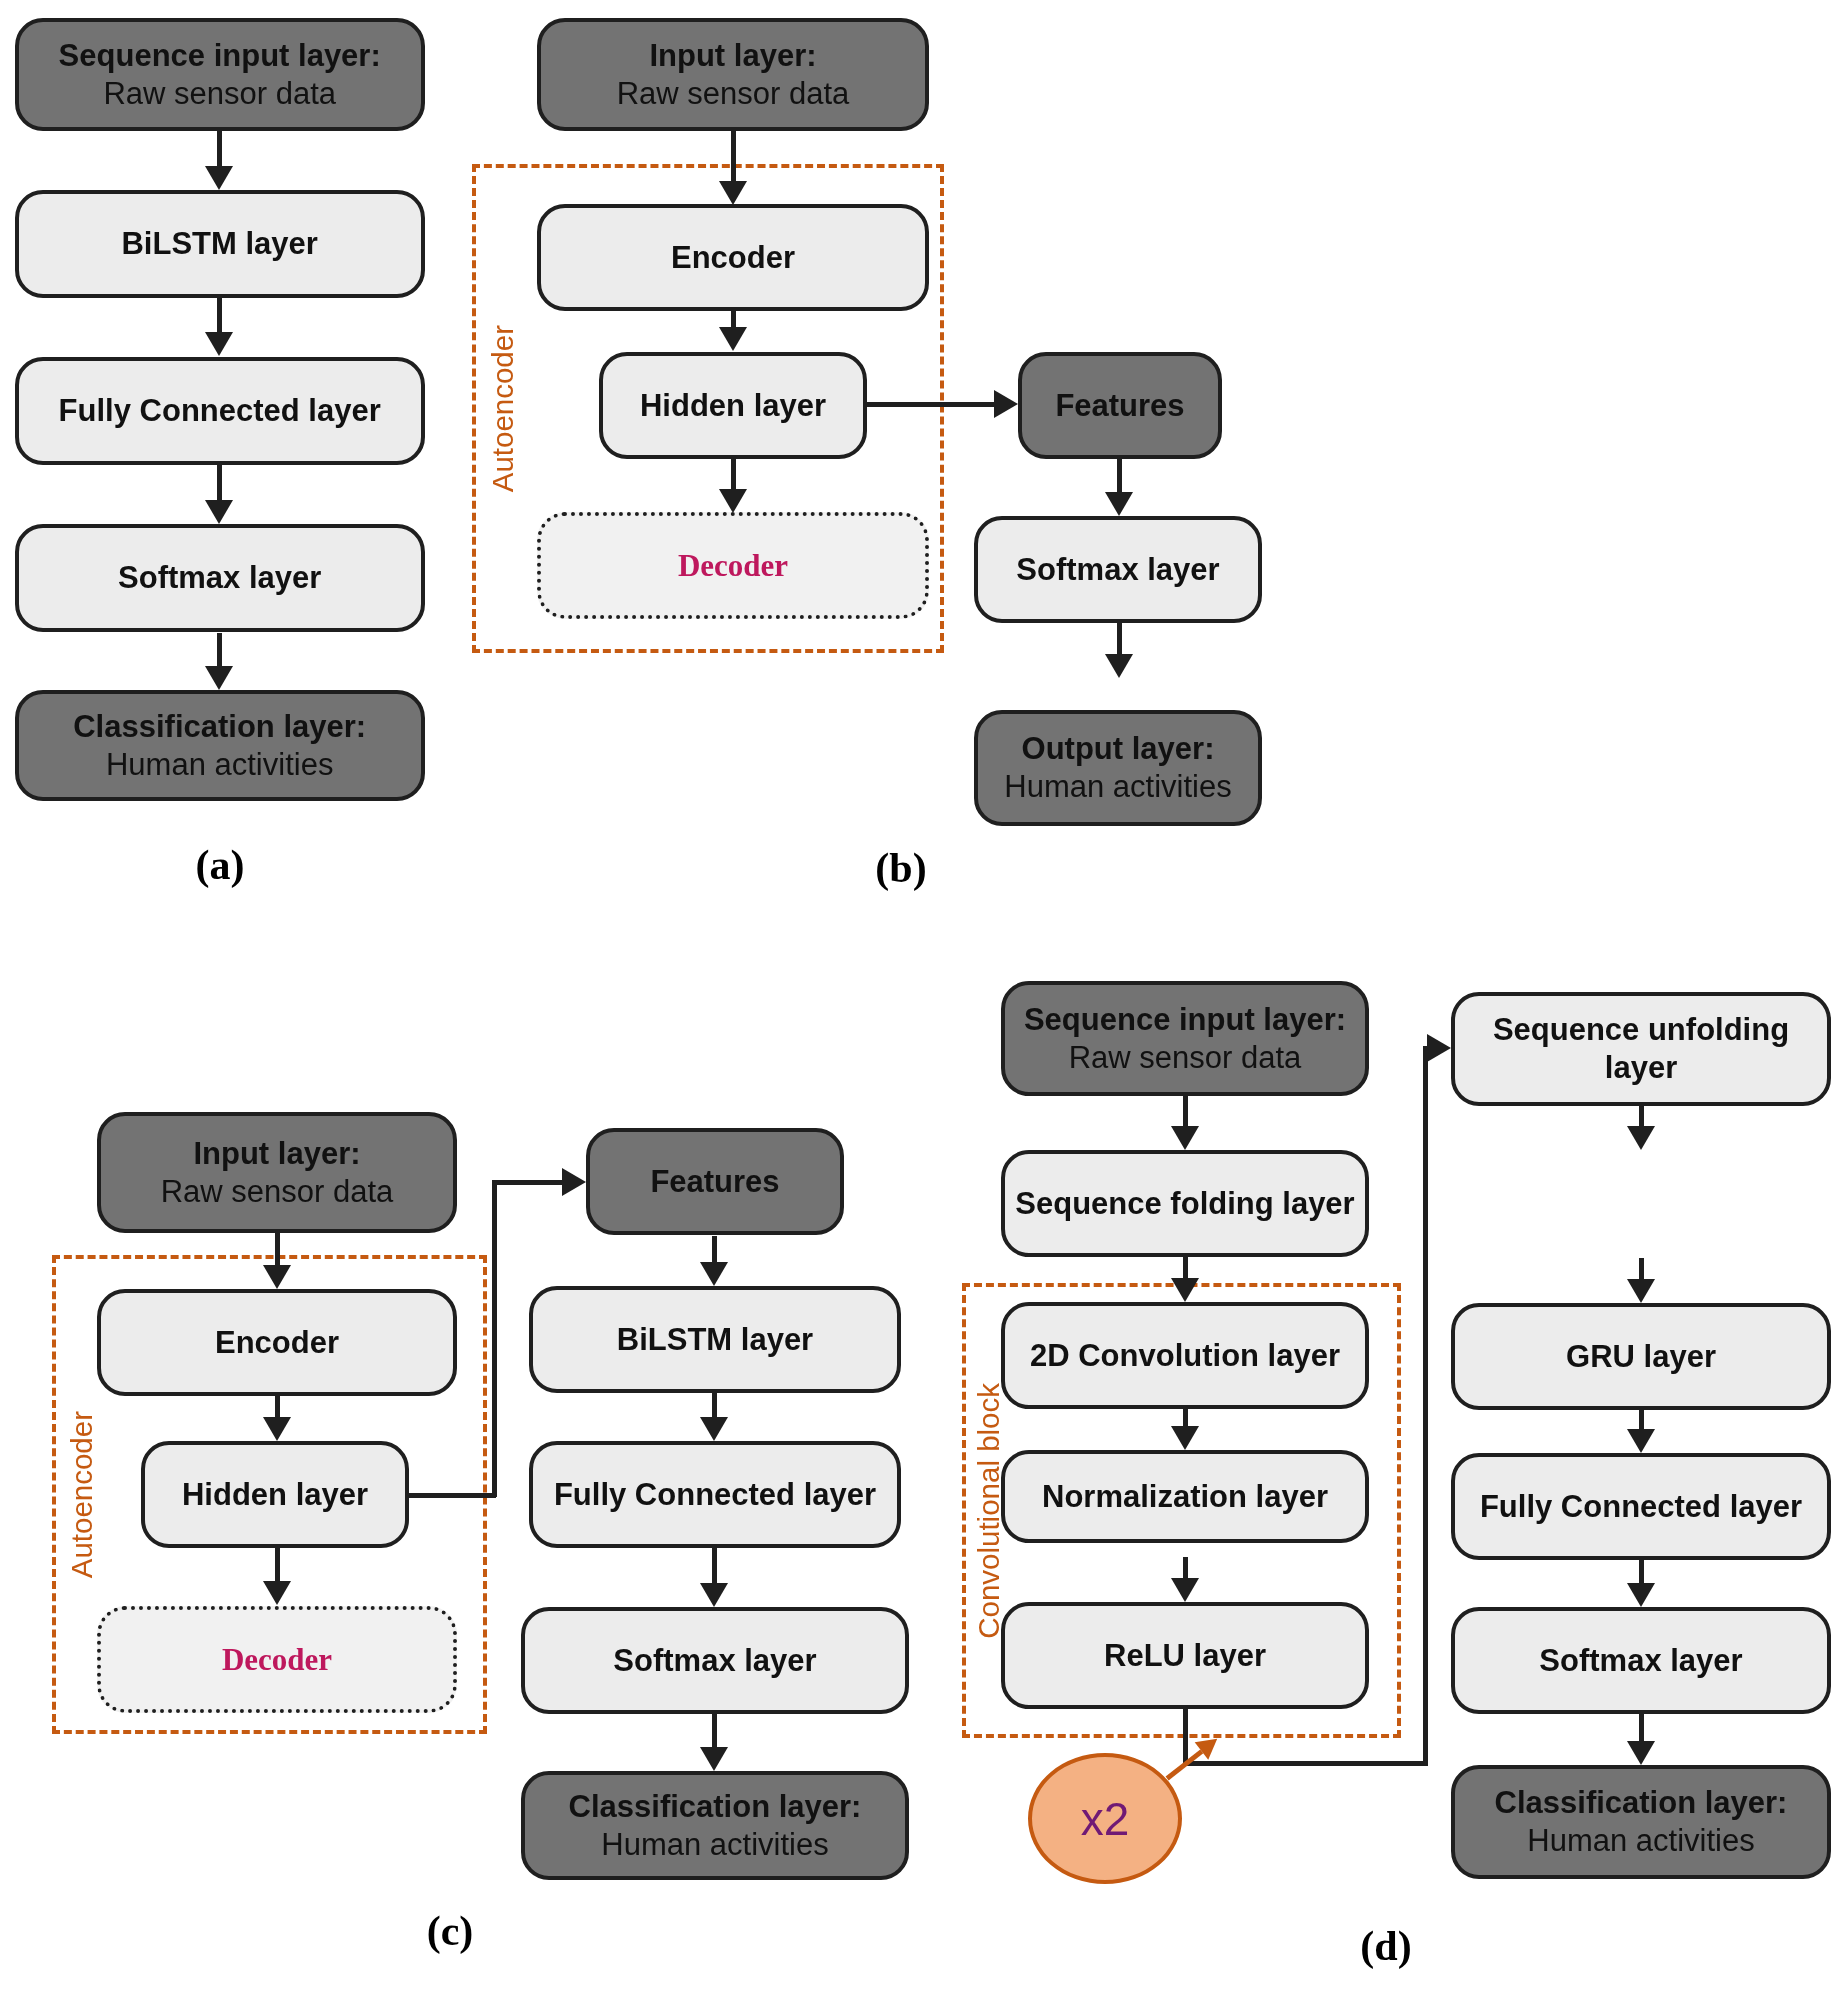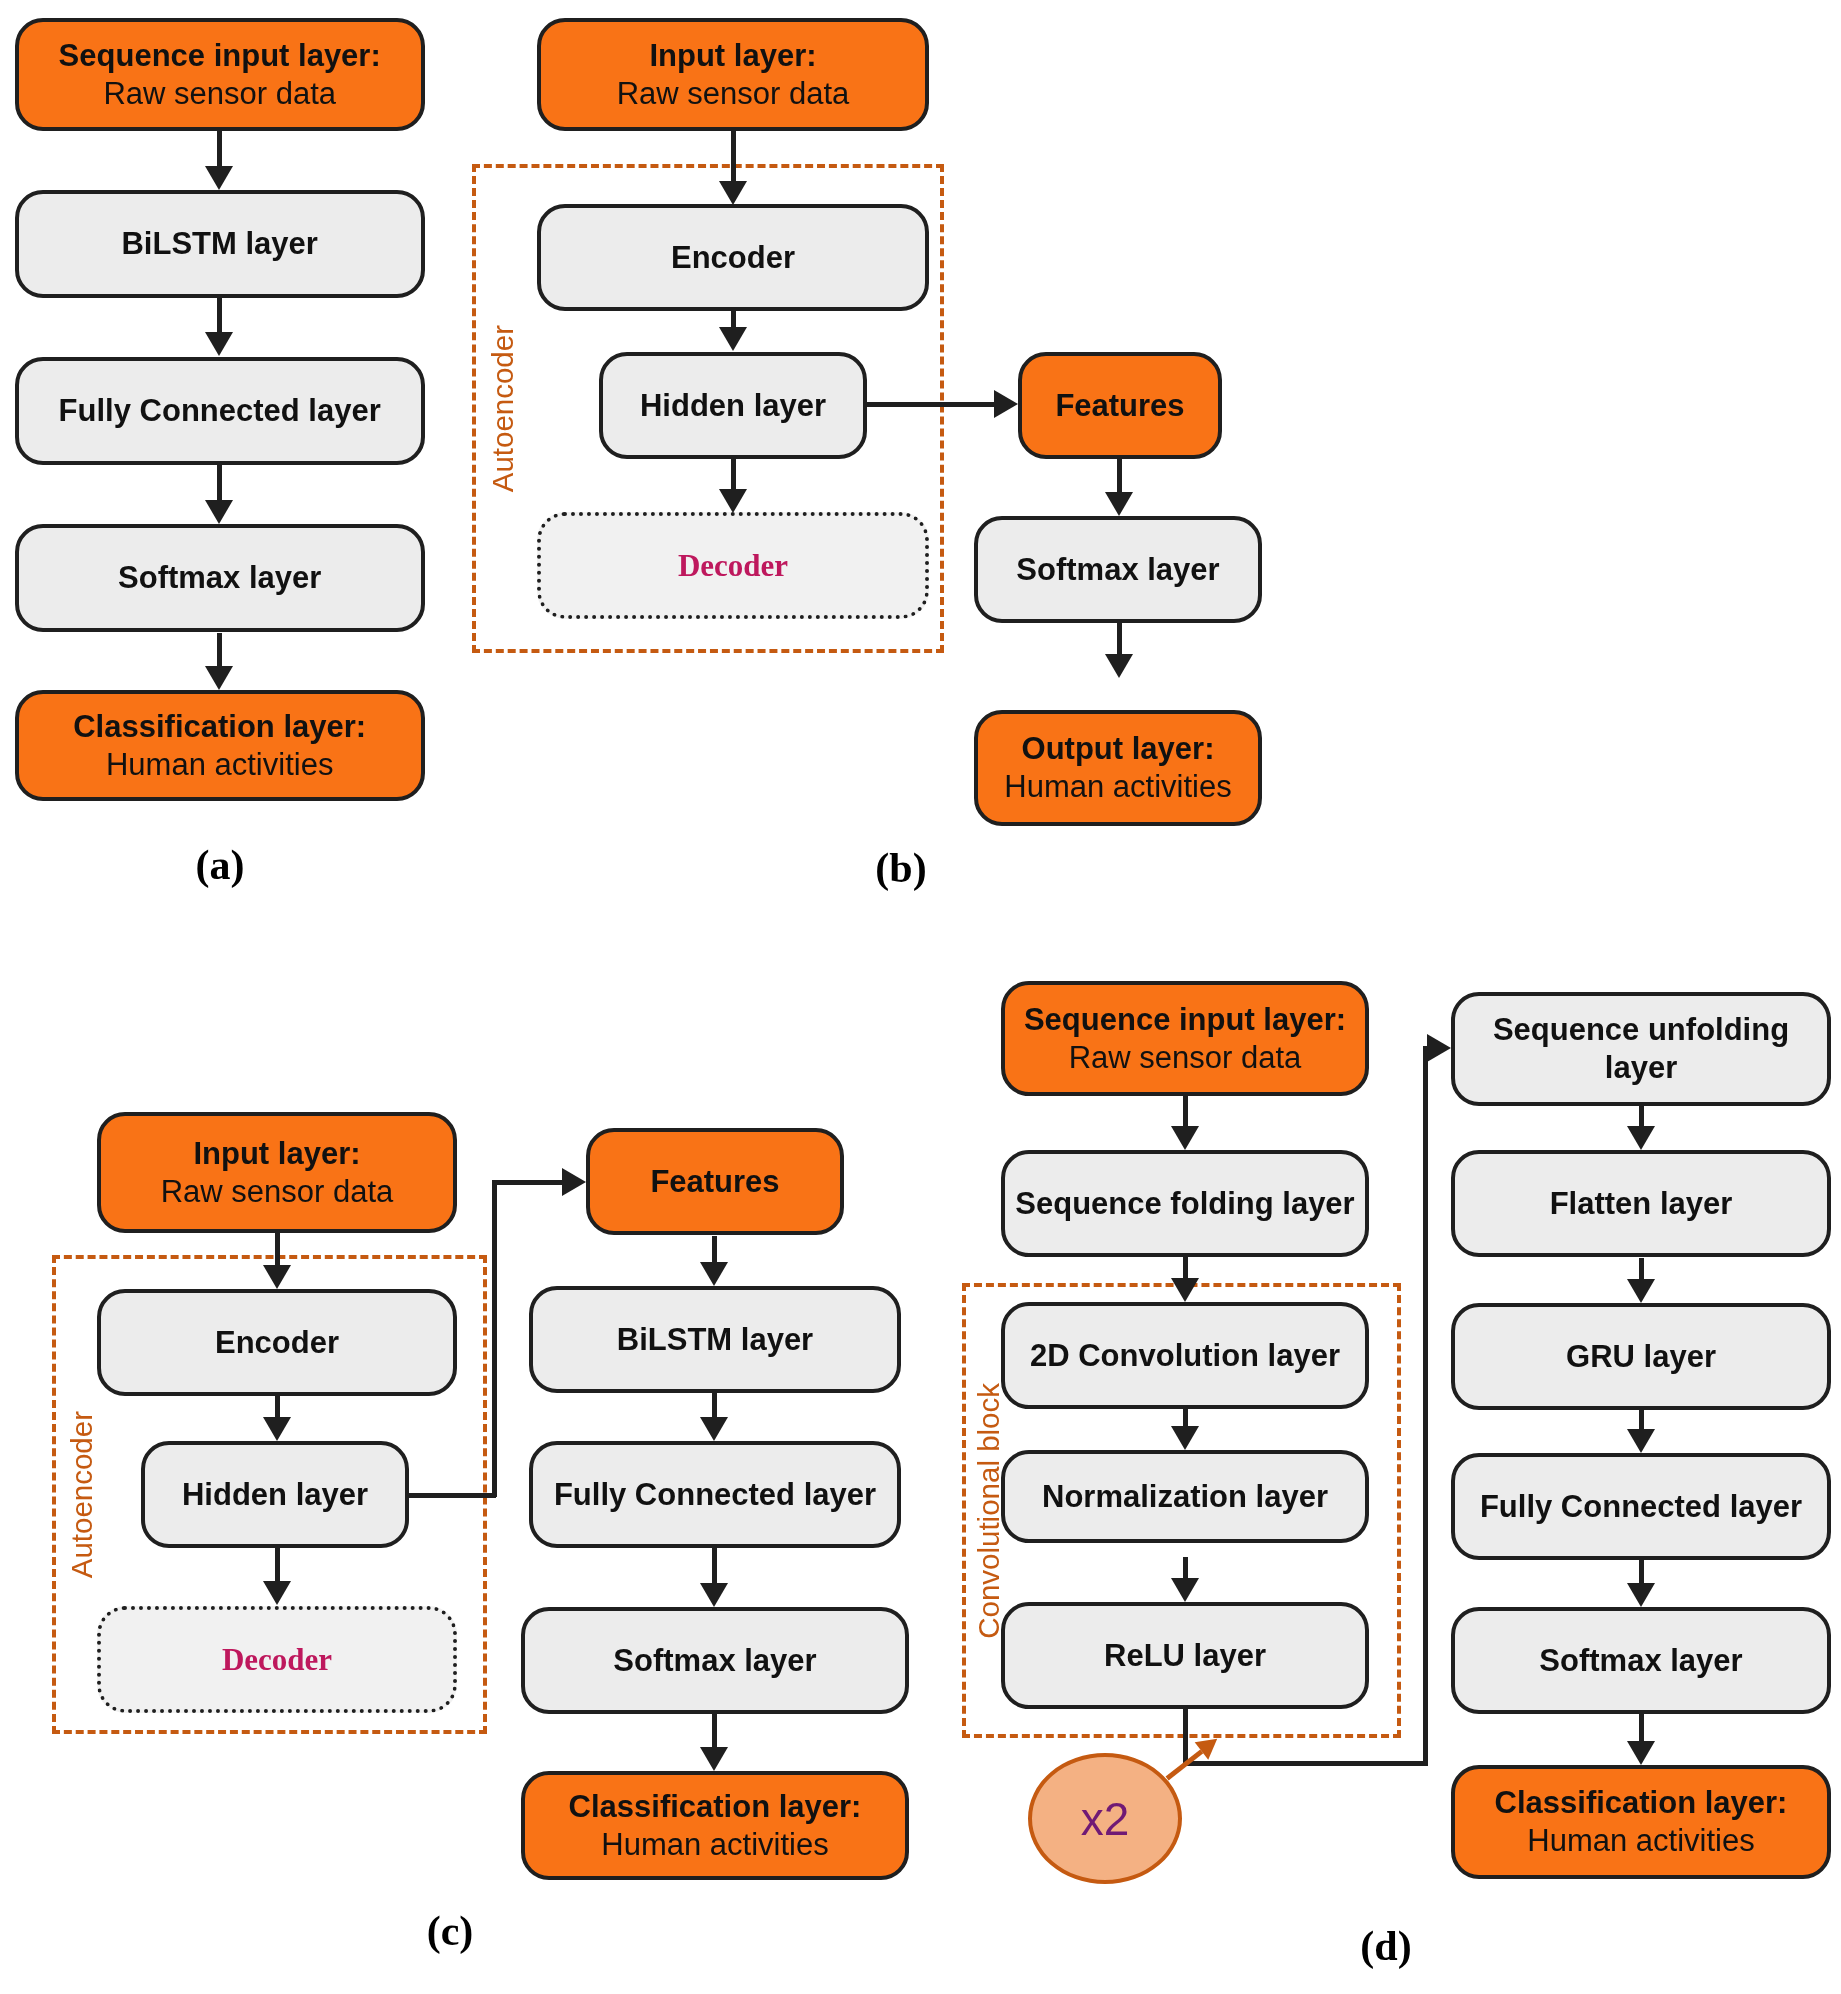--- a/index.html
+++ b/index.html
@@ -1,21 +1,21 @@
 <!DOCTYPE html>
 <html style="font-size:10.7px"><head>
 <meta charset="utf-8">
 <style>
   html,body{margin:0;padding:0;background:#ffffff;}
   #canvas{position:relative;width:1842px;height:1995px;background:#ffffff;overflow:hidden;
           font-family:"Liberation Sans",sans-serif;}
   .box{position:absolute;box-sizing:border-box;border:4px solid #1f1f1f;border-radius:28px;
        background:#ececec;display:flex;flex-direction:column;align-items:center;justify-content:center;
        text-align:center;font-weight:bold;font-size:31px;line-height:1.22;color:#111;padding:0 9.4px;}
-  .box.green{background:#f97316;}
+  .box.green{background:#737373;}
   .box .sub{font-weight:400;}
   .box.dotted{border:4.7px dotted #1f1f1f;background:#f1f1f1;color:#be185d;font-family:Liberation Serif, serif;}
   .dashed-frame{position:absolute;box-sizing:border-box;border:4px dashed #c55a11;background:transparent;}
   .vlabel{position:absolute;display:flex;align-items:center;justify-content:center;color:#c55a11;
           font-size:29.5px;font-weight:400;}
   .vlabel span{writing-mode:vertical-rl;transform:rotate(180deg);white-space:nowrap;}
   .varrow{position:absolute;width:4.7px;background:#1f1f1f;}
   .varrow::after{content:"";position:absolute;top:100%;left:50%;transform:translateX(-50%);
                  border:solid transparent;border-width:24px 14px 0 14px;border-top-color:#1f1f1f;}
   .harrow{position:absolute;height:4.7px;background:#1f1f1f;}
@@ -130,21 +130,20 @@
   <div class="seg" style="left:1183px;top:1709px;width:4.7px;height:56px;"></div>
   <div class="seg" style="left:1183px;top:1761px;width:245px;height:4.7px;"></div>
   <div class="seg" style="left:1423px;top:1046px;width:4.7px;height:720px;"></div>
   <div class="harrow" style="left:1423px;top:1046px;width:4px;"></div>
 
   <div class="ellipse" style="left:1028px;top:1753px;width:154px;height:131px;">x2</div>
   <div class="oarrow" style="left:1167px;top:1776px;width:44px;transform:rotate(-38deg);"></div>
 
   <div class="box" style="left:1451px;top:992px;width:380px;height:114px;">Sequence unfolding layer</div>
   <div class="varrow" style="left:1639px;top:1106px;height:20px;"></div>
-  <div class="box" style="left:1451px;top:1150px;width:380px;height:107px;">Flatten layer</div>
   <div class="varrow" style="left:1639px;top:1258px;height:21.4px;"></div>
   <div class="box" style="left:1451px;top:1303px;width:380px;height:107px;">GRU layer</div>
   <div class="varrow" style="left:1639px;top:1410px;height:19px;"></div>
   <div class="box" style="left:1451px;top:1453px;width:380px;height:107px;">Fully Connected layer</div>
   <div class="varrow" style="left:1639px;top:1560px;height:23px;"></div>
   <div class="box" style="left:1451px;top:1607px;width:380px;height:107px;">Softmax layer</div>
   <div class="varrow" style="left:1639px;top:1714px;height:27px;"></div>
   <div class="box green" style="left:1451px;top:1765px;width:380px;height:114px;">
     <div>Classification layer:</div>
     <div class="sub">Human activities</div>

